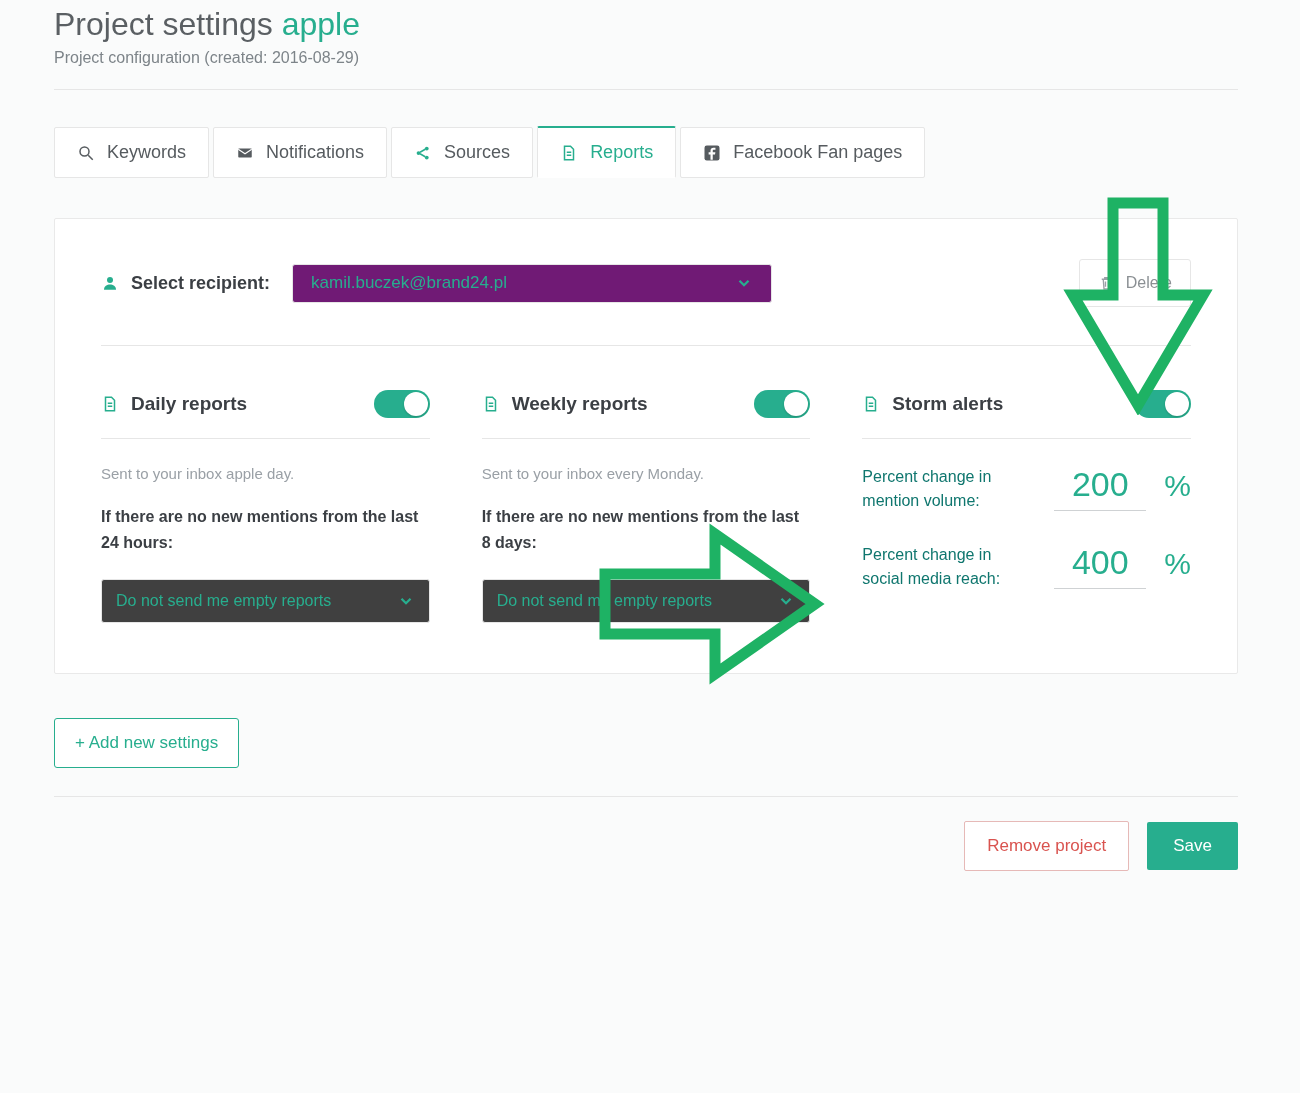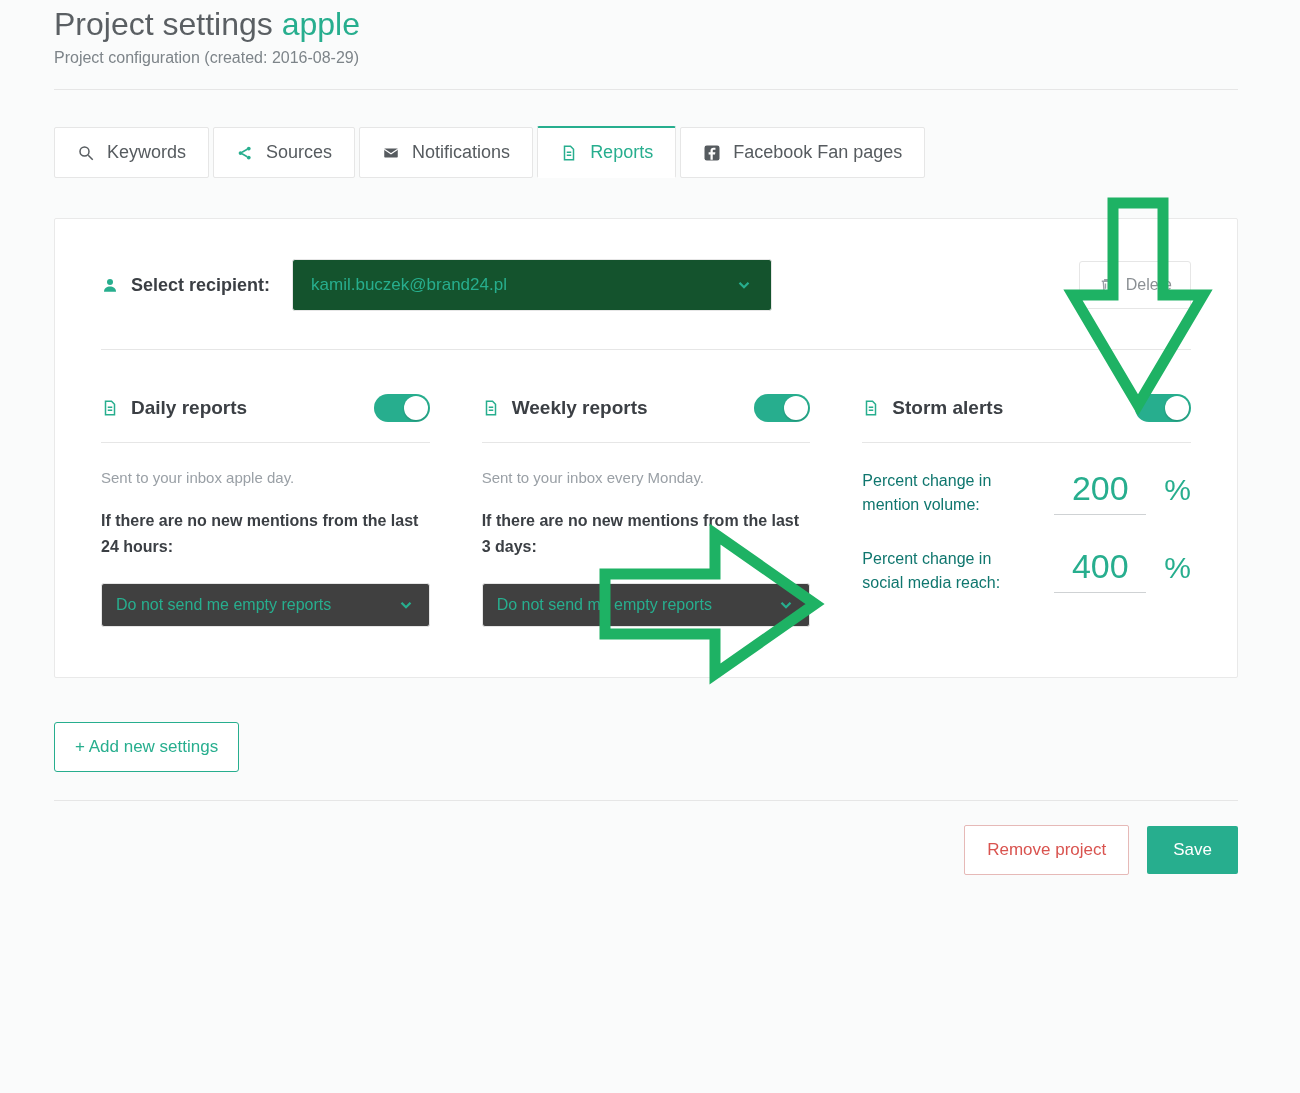--- a/index.html
+++ b/index.html
@@ -80,28 +80,28 @@
     display:flex;
     align-items:center;
     gap:22px;
   }
   .recip-label{
     display:flex;align-items:center;gap:12px;
     font-weight:700;color:#3b3f44;font-size:18px;
   }
   .select{
     flex:0 0 480px;
-    height:52px;
+    height:39px;
     border:1px solid var(--line);
     border-radius:3px;
     display:flex;align-items:center;justify-content:space-between;
     padding:0 18px;
     color:var(--green);
     font-size:17px;
-    background:#14532d;
+    background:#701a75;
     cursor:pointer;
   }
   .select .chev{color:var(--green);}
   .spacer{flex:1;}
   .delete-btn{
     height:48px;padding:0 18px;
     border:1px solid var(--line);border-radius:3px;
     background:#fff;color:#8b9094;
     display:flex;align-items:center;gap:10px;
     font-size:16px;cursor:pointer;
@@ -197,37 +197,37 @@
       <span class="ic">
         <svg viewBox="0 0 24 24" fill="none" stroke="#565b5f" stroke-width="2">
             <circle cx="10" cy="10" r="6"></circle>
             <line x1="15" y1="15" x2="21" y2="21"></line>
           </svg>
       </span>
       <span>Keywords</span>
     </div>
     <div class="tab">
       <span class="ic">
+        <svg viewBox="0 0 24 24" fill="#565b5f">
+            <rect x="3" y="6" width="18" height="12" rx="1"></rect>
+            <path d="M3 7 L12 13 L21 7" fill="none" stroke="#fff" stroke-width="1.5"></path>
+          </svg>
+      </span>
+      <span>Notifications</span>
+    </div>
+    <div class="tab">
+      <span class="ic">
         <svg viewBox="0 0 24 24" fill="#27ae8e">
             <circle cx="6" cy="12" r="2.5"></circle>
             <circle cx="17" cy="6" r="2.5"></circle>
             <circle cx="17" cy="18" r="2.5"></circle>
             <path d="M8 11 L15 7 M8 13 L15 17" stroke="#27ae8e" stroke-width="2"></path>
           </svg>
       </span>
       <span>Sources</span>
-    </div>
-    <div class="tab">
-      <span class="ic">
-        <svg viewBox="0 0 24 24" fill="#565b5f">
-            <rect x="3" y="6" width="18" height="12" rx="1"></rect>
-            <path d="M3 7 L12 13 L21 7" fill="none" stroke="#fff" stroke-width="1.5"></path>
-          </svg>
-      </span>
-      <span>Notifications</span>
     </div>
     <div class="tab active">
       <span class="ic">
         <svg viewBox="0 0 24 24" fill="none" stroke="#27ae8e" stroke-width="2">
             <path d="M6 3 H14 L18 7 V21 H6 Z"></path>
             <path d="M9 11 H15 M9 15 H15"></path>
           </svg>
       </span>
       <span>Reports</span>
     </div>
@@ -320,21 +320,21 @@
                   <path d="M9 11 H15 M9 15 H15"></path>
                 </svg>
             </span>
             <span>Weekly reports</span>
           </div>
           <div class="toggle">
               <div class="knob"></div>
             </div>
         </div>
         <div class="desc">Sent to your inbox every Monday.</div>
-        <div class="subhead">If there are no new mentions from the last 3 days:</div>
+        <div class="subhead">If there are no new mentions from the last 8 days:</div>
         <div class="empty-select">
           <span>Do not send me empty reports</span>
           <span class="ic">
             <svg viewBox="0 0 24 24" fill="none" stroke="#27ae8e" stroke-width="3">
                 <path d="M6 9 L12 15 L18 9"></path>
               </svg>
           </span>
         </div>
       </div>
 

